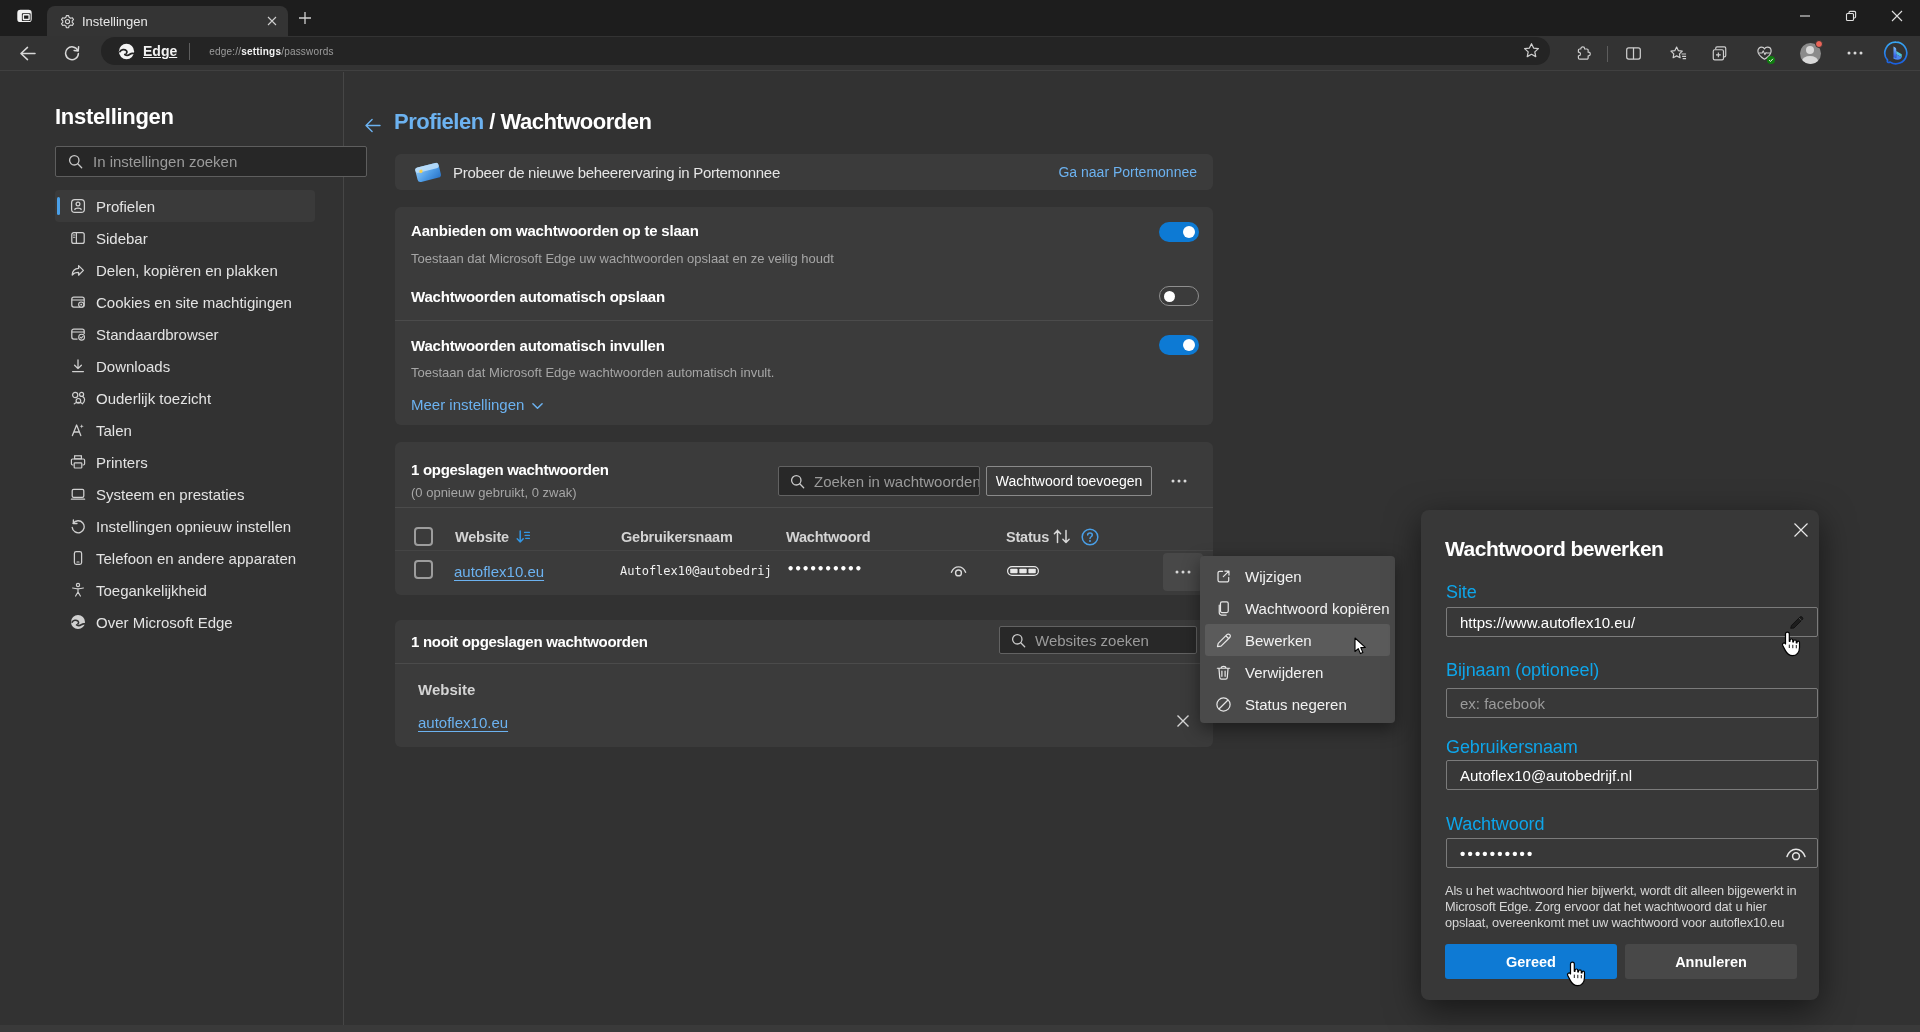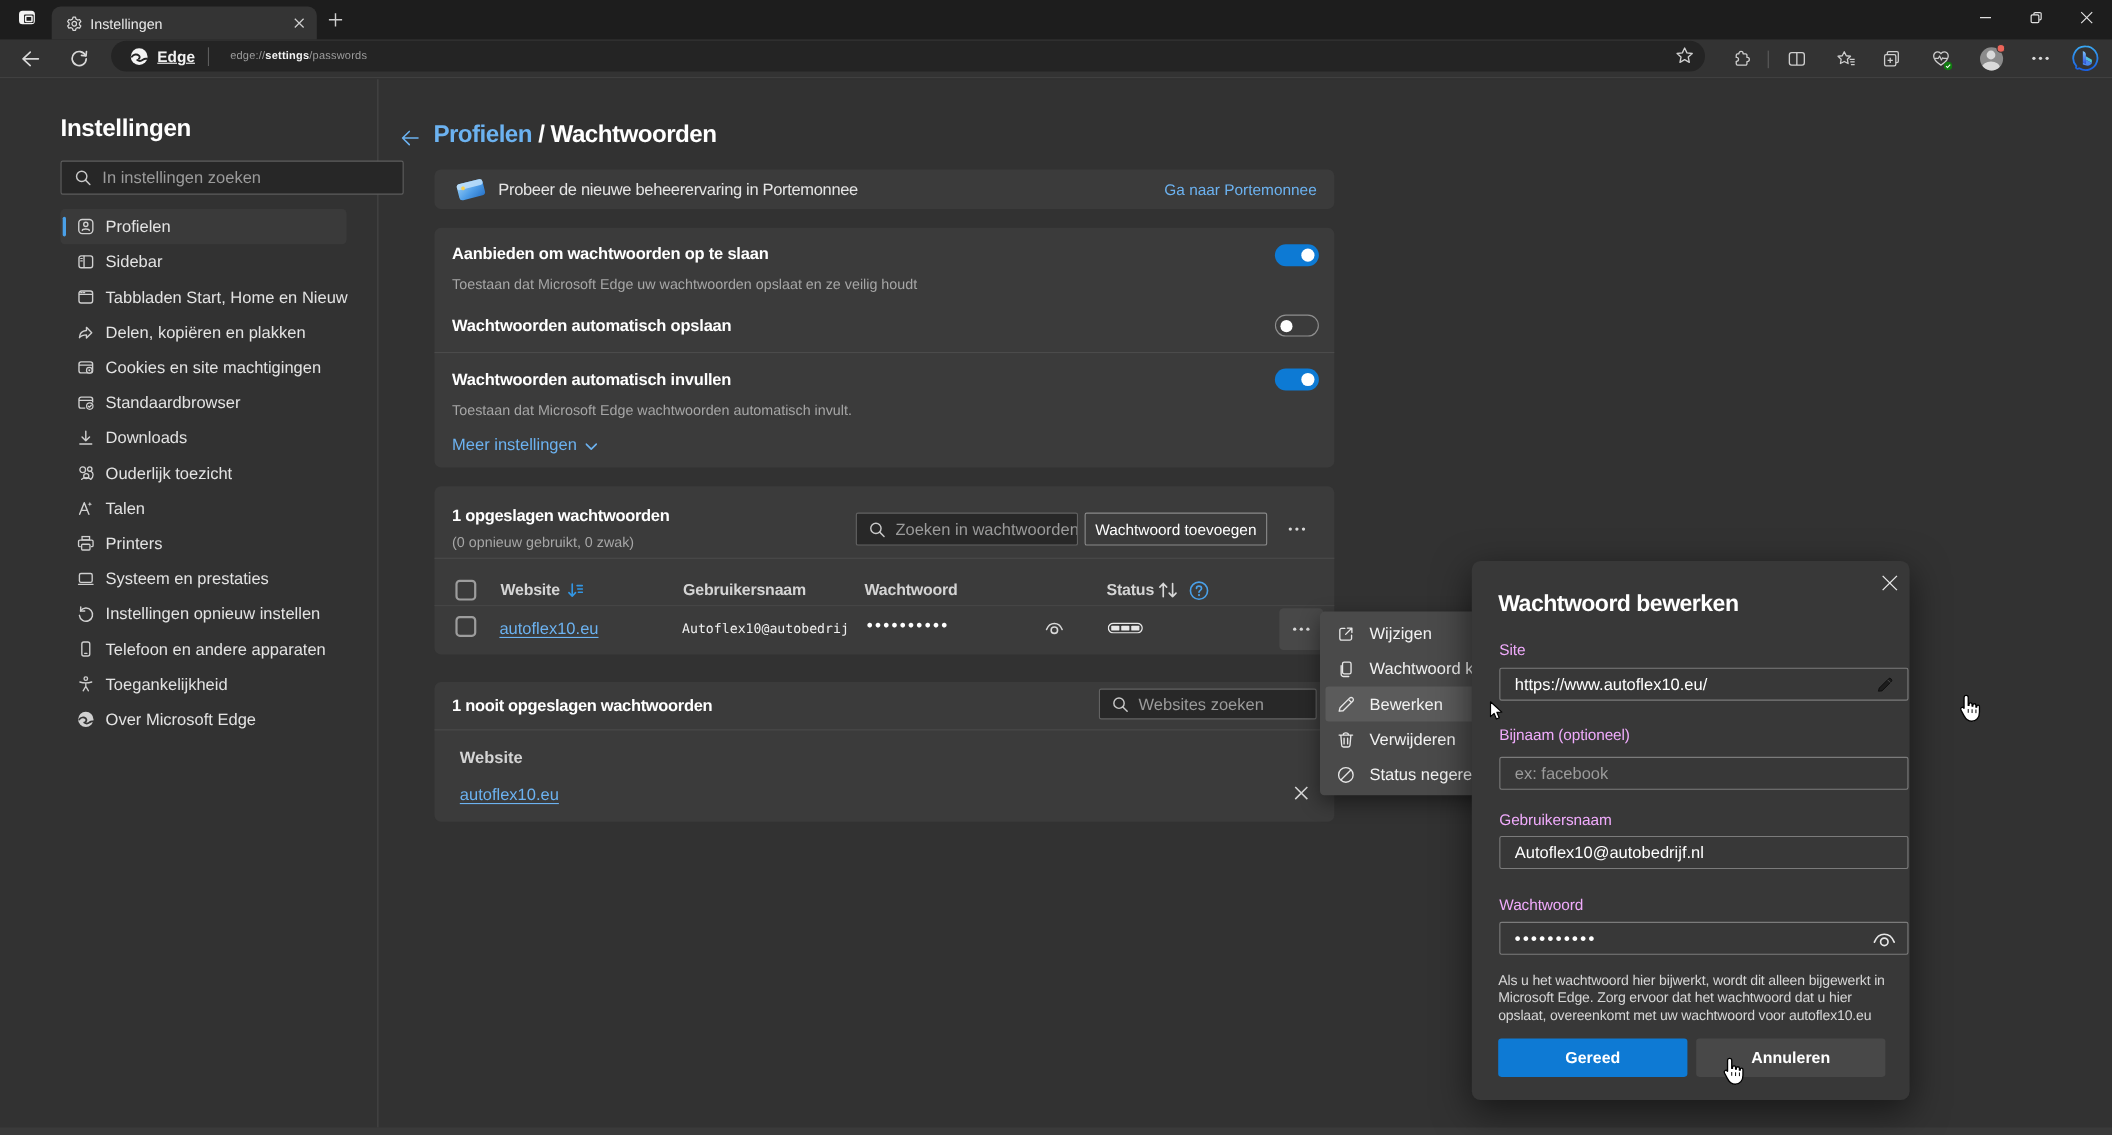--- a/index.html
+++ b/index.html
@@ -129,25 +129,25 @@
 
   
   .context-menu { position:absolute; left:1200px; top:556px; width:195px; height:167px; background:#4a4a4a;
     border-radius:4px; box-shadow:0 6px 18px rgba(0,0,0,0.45); padding-top:4px; }
   .cm-item { position:relative; height:32px; margin:0 5px; border-radius:3px; display:flex; align-items:center; }
   .cm-item.active { background:#5b5b5b; }
   .cm-item svg { margin-left:10px; flex:none; }
   .cm-item .cm-label { margin-left:13px; font-size:15px; color:#f2f2f2; white-space:nowrap; }
 
   
-  .dialog { position:absolute; left:1338px; top:510px; width:398px; height:490px; background:#383838;
+  .dialog { position:absolute; left:1421px; top:510px; width:398px; height:490px; background:#383838;
     border-radius:8px; box-shadow:0 10px 34px rgba(0,0,0,0.55); }
   .dlg-close { position:absolute; right:7px; top:9px; width:22px; height:22px; display:flex; align-items:center; justify-content:center; }
   .dlg-title { position:absolute; left:24px; top:27px; font-size:21px; font-weight:700; color:#ffffff; letter-spacing:-0.5px; }
-  .dlg-label { position:absolute; left:25px; font-size:14px; font-weight:400; color:#f0abfc; letter-spacing:-0.1px; }
+  .dlg-label { position:absolute; left:25px; font-size:18px; font-weight:400; color:#0ea5e9; letter-spacing:-0.1px; }
   .dlg-input { position:absolute; left:25px; width:372px; height:30px; border:1px solid #7b7b7b; border-radius:2px;
     display:flex; align-items:center; }
   .dlg-input .val { margin-left:13px; font-size:15px; color:#ffffff; }
   .dlg-input .phv { margin-left:13px; font-size:15px; color:#9b9b9b; }
   .dlg-note { position:absolute; left:24px; top:373px; width:360px; font-size:12.8px; line-height:16px; color:#d6d6d6; letter-spacing:-0.15px; }
   .dlg-btn { position:absolute; top:434px; width:172px; height:35px; border-radius:3px; display:flex;
     align-items:center; justify-content:center; font-size:14.5px; font-weight:700; color:#ffffff; }
   .dlg-done { left:24px; background:#0e7ad4; }
   .dlg-cancel { left:204px; background:#484848; }
   .pw-dots { font-size:16px; letter-spacing:2.2px; font-weight:700; }
@@ -560,27 +560,20 @@
           <use href="#n-profiles"></use>
         </svg>
     <span class="nlabel">Profielen</span>
   </div>
       <div class="nav-item">
 
     <svg class="nicon" width="16" height="16">
           <use href="#n-sidebar"></use>
         </svg>
     <span class="nlabel">Sidebar</span>
-  </div>
-      <div class="nav-item">
-
-    <svg class="nicon" width="16" height="16">
-          <use href="#n-tabs"></use>
-        </svg>
-    <span class="nlabel">Tabbladen Start, Home en Nieuw</span>
   </div>
       <div class="nav-item">
 
     <svg class="nicon" width="16" height="16">
           <use href="#n-share"></use>
         </svg>
     <span class="nlabel">Delen, kopiëren en plakken</span>
   </div>
       <div class="nav-item">
 

